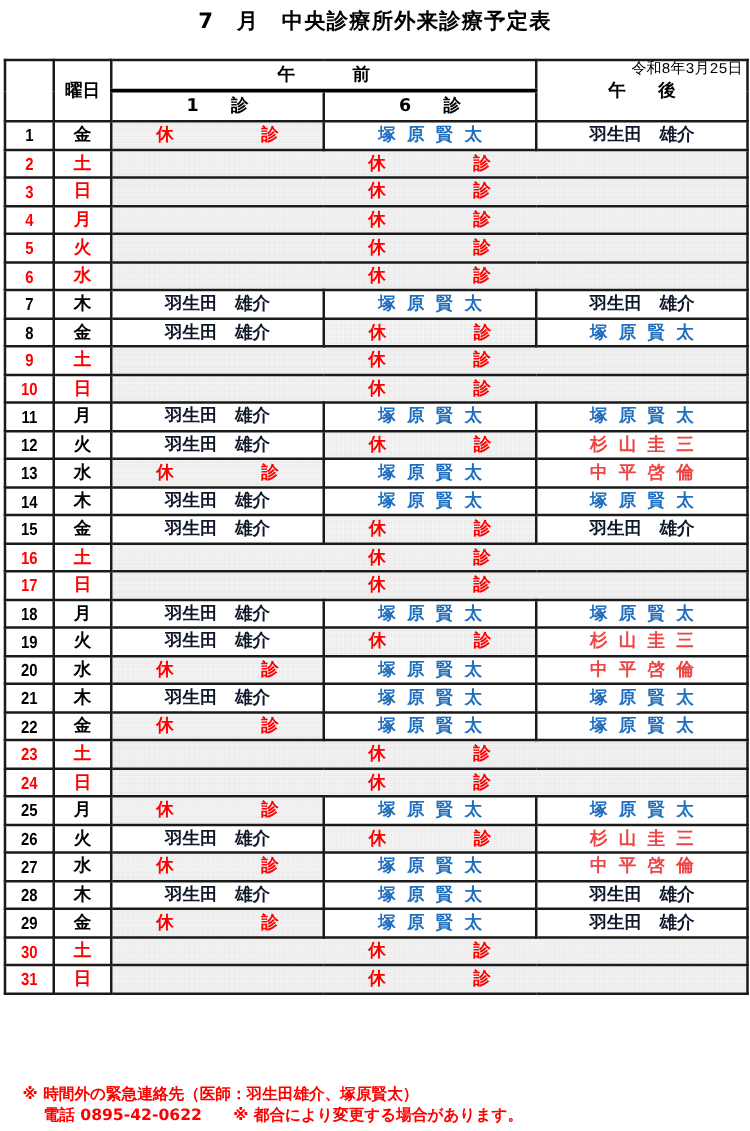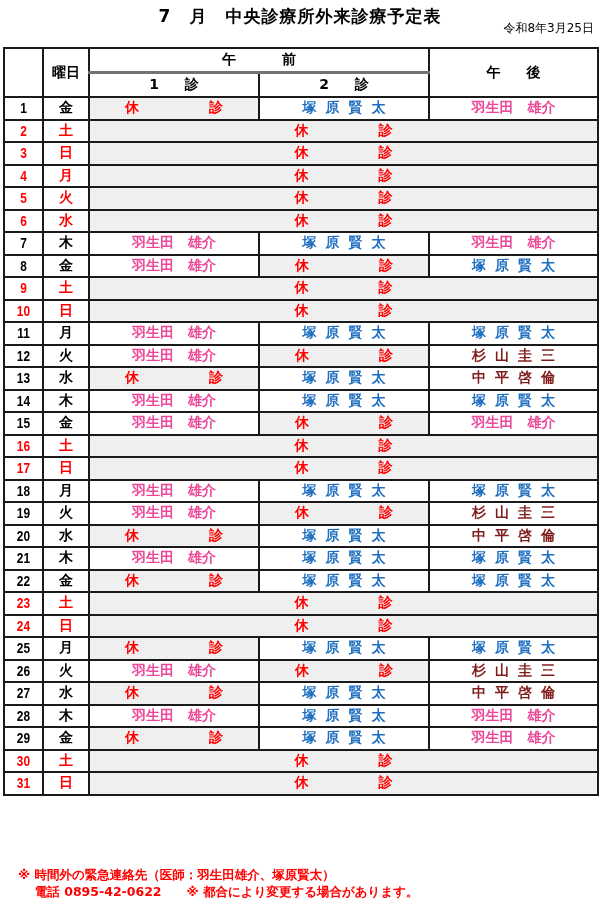--- a/index.html
+++ b/index.html
@@ -1,29 +1,29 @@
 <!DOCTYPE html>
 <html><head>
 <meta charset="utf-8">
 <style>
   html, body { margin:0; padding:0; background:#ffffff; }
   body { width:600px; height:905px; position:relative; font-family:"DejaVu Sans", "Liberation Sans", sans-serif; color:#000; overflow:hidden; }
   .title { position:absolute; left:0; top:5px; width:600px; text-align:center; font-size:17px; font-weight:bold; letter-spacing:1px; white-space:pre; }
-  .date { position:absolute; right:6px; top:20px; font-size:12px; white-space:nowrap; }
+  .date { position:absolute; right:6px; top:46px; font-size:12px; white-space:nowrap;font-family:Liberation Mono, monospace; }
   table.sched { position:absolute; left:3px; top:47px; width:594px; border-collapse:collapse; table-layout:fixed; }
   table.sched td, table.sched th { border:2px solid #1a1a1a; padding:0; text-align:center; vertical-align:middle; font-weight:bold; overflow:hidden; white-space:nowrap; }
   table.sched th { font-size:14px; height:22px; }
-  table.sched tr.hdr2 th { border-top:3px solid #737373;border-radius:10px; }
+  table.sched tr.hdr2 th { border-top:3px solid #000000;border-radius:10px; }
   table.sched td { height:20.5px; font-size:14px; }
   td.num { font-weight:normal; font-size:15px; font-family:"Liberation Sans Narrow","Liberation Sans", sans-serif; transform:scaleX(0.85); }
   td.num, td.wd { }
   .red { color:#ff0000; }
-  .black { color:#ec4899; }
+  .black { color:#0f172a; }
   .blue { color:#1f6fc0; }
-  .green { color:#7f1d1d;margin-left:16px; }
+  .green { color:#ef4444;margin-left:16px; }
   .hatch { background-color:#e8e8e8; background-image:repeating-linear-gradient(0deg, rgba(255,255,255,0.35) 0px, rgba(255,255,255,0.35) 1px, transparent 1px, transparent 2px), repeating-linear-gradient(90deg, rgba(255,255,255,0.35) 0px, rgba(255,255,255,0.35) 1px, transparent 1px, transparent 2px); }
   .spaced { letter-spacing:6px; margin-right:-6px; }
   .note { position:absolute; left:18px; top:866px; color:#ff0000; font-size:12.5px; font-weight:bold; line-height:17px; white-space:pre; }
 </style>
 </head>
 <body>
 
 <div class="title">7　月　中央診療所外来診療予定表</div>
 <div class="date">令和8年3月25日</div>
 
@@ -37,21 +37,21 @@
   </colgroup>
   <thead>
     <tr class="hdr1">
       <th rowspan="2"></th>
       <th rowspan="2">曜日</th>
       <th colspan="2"><span class="spaced">午　　前</span></th>
       <th rowspan="2"><span class="spaced">午　後</span></th>
     </tr>
     <tr class="hdr2">
       <th><span class="spaced">1　診</span></th>
-      <th><span class="spaced">2　診</span></th>
+      <th><span class="spaced">6　診</span></th>
     </tr>
   </thead>
   <tbody id="tbody">
       <tr>
         <td class="num">1</td>
         <td class="wd">金</td>
         <td class="hatch red"><span>休</span><span style="margin-left: 70px;">診</span></td>
         <td class="blue"><span style="letter-spacing: 9px; margin-right: -9px;">塚原賢太</span></td>
         <td class="black"><span>羽生田　雄介</span></td>
       </tr>

